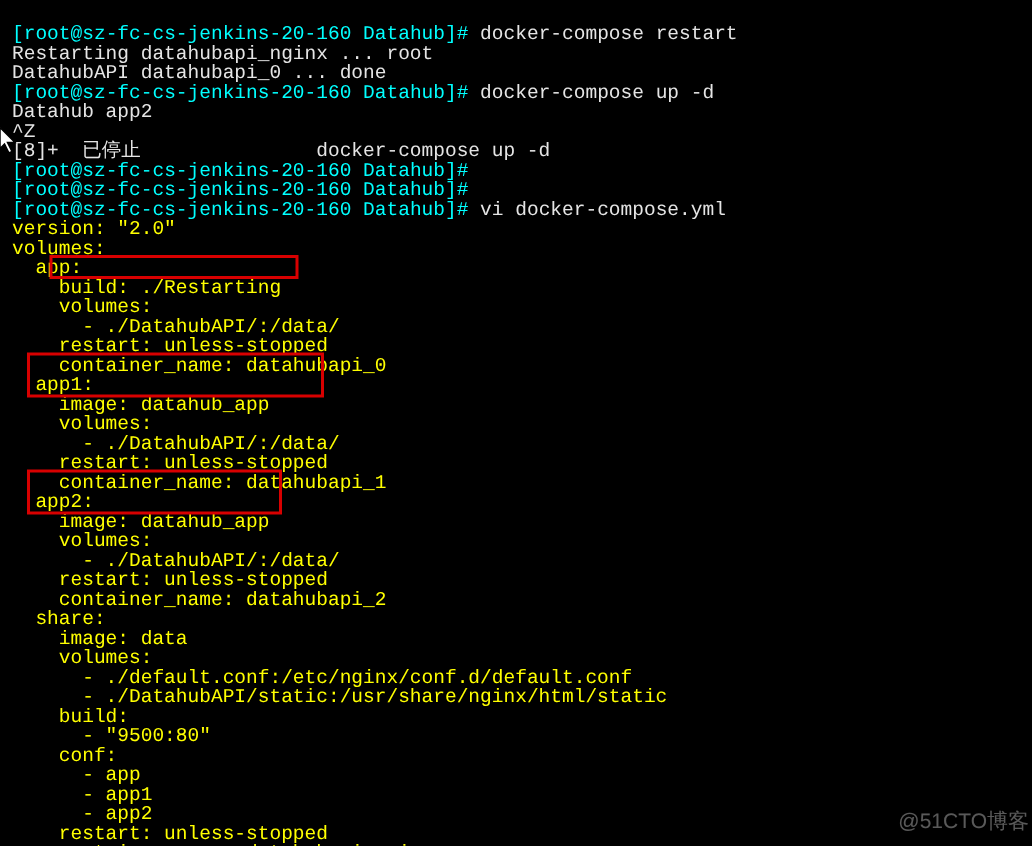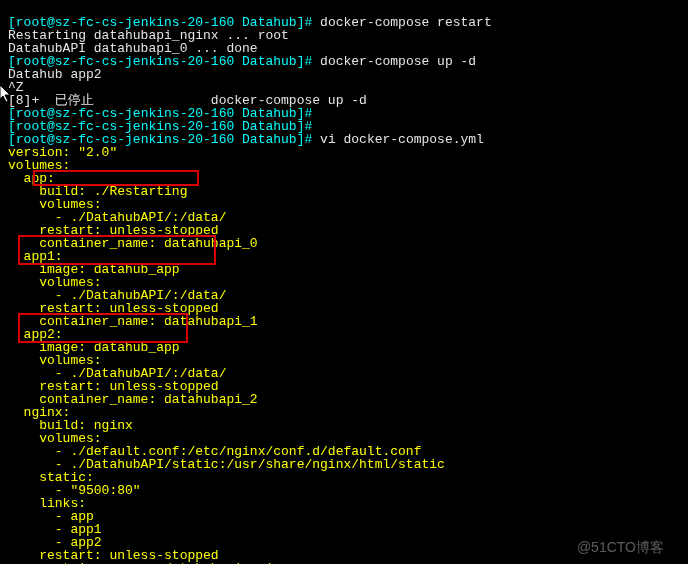--- a/index.html
+++ b/index.html
@@ -34,21 +34,21 @@
   .hl {
     position: absolute;
     border: 2px solid #d80000;
     pointer-events: none;
   }
   .hl1 { left: 33px;  top: 170px; width: 166px; height: 16px; }
   .hl2 { left: 18px;  top: 235px; width: 198px; height: 30px; }
   .hl3 { left: 18px;  top: 313px; width: 170px; height: 30px; }
   .watermark {
     position: absolute;
-    right: 24px;
+    right: 2px;
     bottom: 10px;
     color: rgba(255,255,255,0.35);
     font-family: sans-serif;
     font-size: 14px;
   }
 </style>
 </head>
 <body>
 
 
@@ -77,28 +77,28 @@
 <span class="y">    volumes:</span>
 <span class="y">      - ./DatahubAPI/:/data/</span>
 <span class="y">    restart: unless-stopped</span>
 <span class="y">    container_name: datahubapi_1</span>
 <span class="y">  app2:</span>
 <span class="y">    image: datahub_app</span>
 <span class="y">    volumes:</span>
 <span class="y">      - ./DatahubAPI/:/data/</span>
 <span class="y">    restart: unless-stopped</span>
 <span class="y">    container_name: datahubapi_2</span>
-<span class="y">  nginx:</span>
-<span class="y">    build: nginx</span>
+<span class="y">  share:</span>
+<span class="y">    image: data</span>
 <span class="y">    volumes:</span>
 <span class="y">      - ./default.conf:/etc/nginx/conf.d/default.conf</span>
 <span class="y">      - ./DatahubAPI/static:/usr/share/nginx/html/static</span>
-<span class="y">    static:</span>
+<span class="y">    build:</span>
 <span class="y">      - "9500:80"</span>
-<span class="y">    links:</span>
+<span class="y">    conf:</span>
 <span class="y">      - app</span>
 <span class="y">      - app1</span>
 <span class="y">      - app2</span>
 <span class="y">    restart: unless-stopped</span>
 <span class="y">    container_name: datahubapi_nginx</span>
 </div>
 
 <div class="hl hl1"></div>
 <div class="hl hl2"></div>
 <div class="hl hl3"></div>

